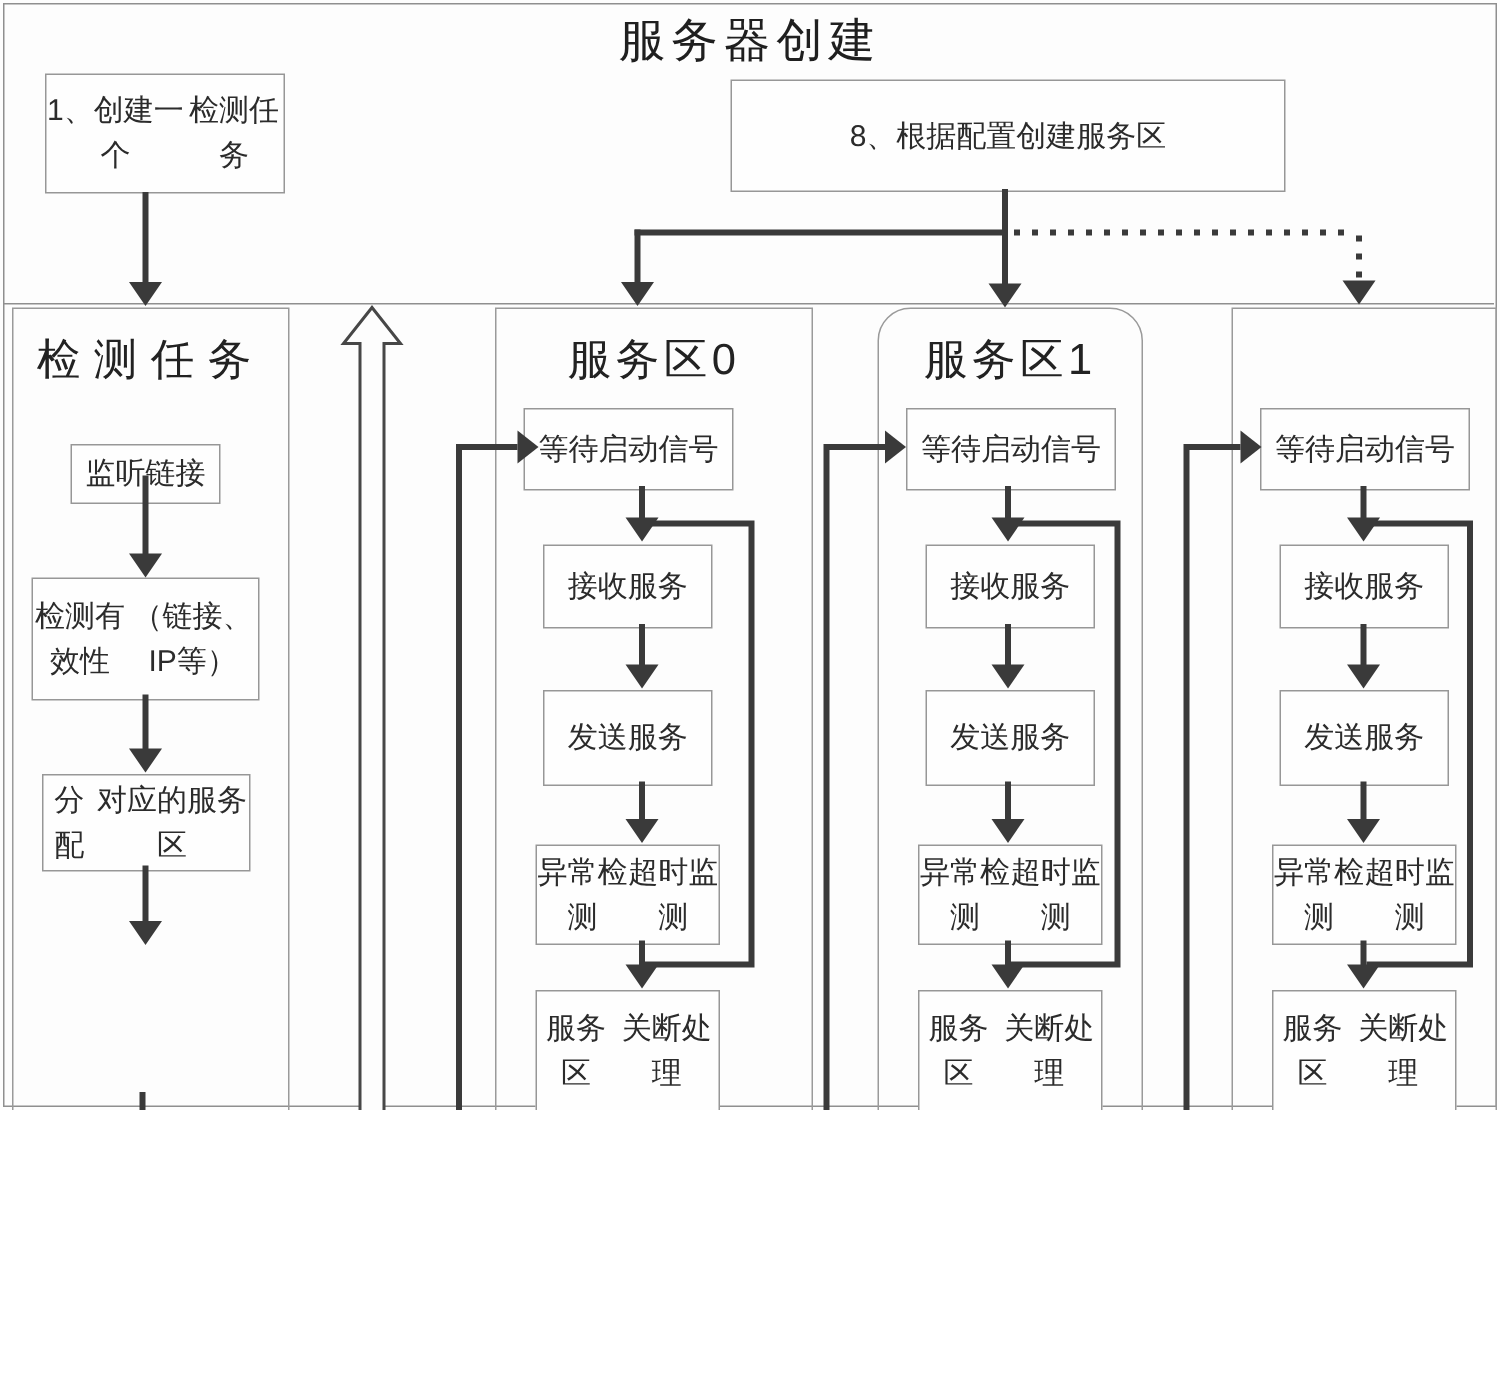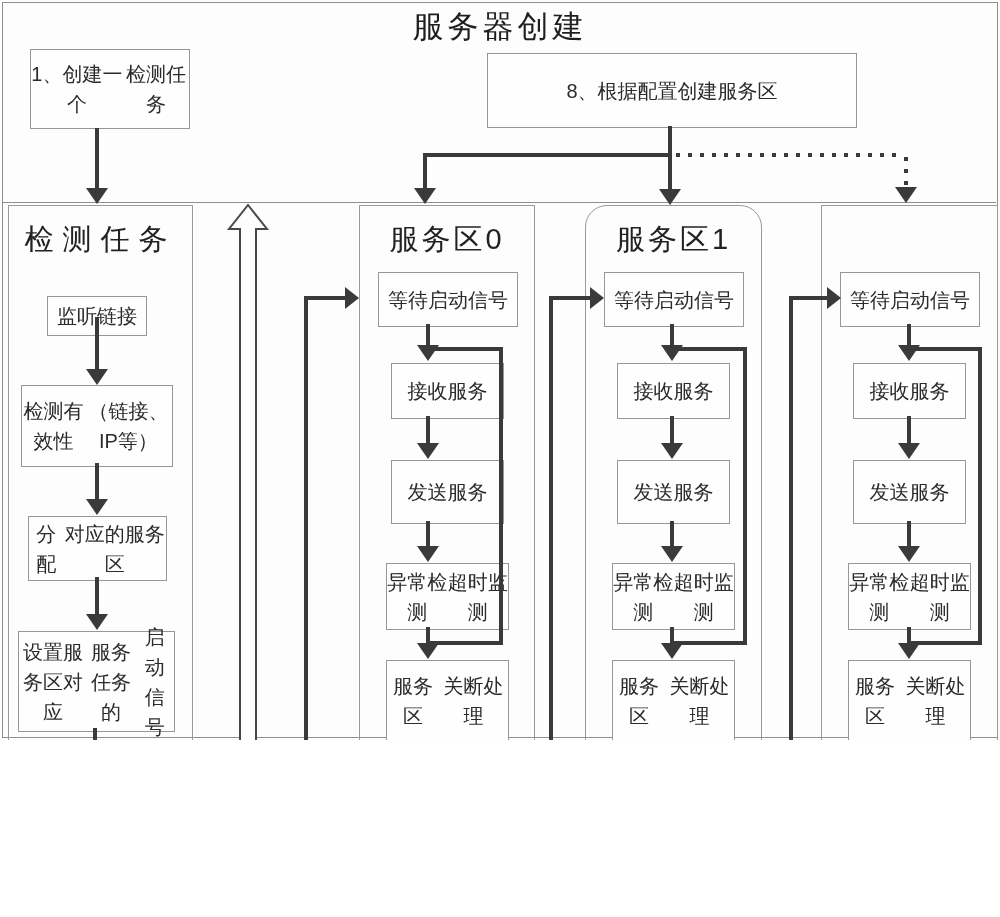--- a/index.html
+++ b/index.html
@@ -70,28 +70,23 @@
       <span>监听链接</span>
     </div>
     <div class="box" style="left:19px;top:310px;width:137px;height:63px;">
       <span>分配</span>
       <span>对应的服务区</span>
     </div>
     <div class="box" style="left:12px;top:179px;width:150px;height:80px;">
       <span>检测有效性</span>
       <span>（链接、IP等）</span>
     </div>
-    <div class="box" style="left:9px;top:425px;width:155px;height:99px;">
-      <span>设置服务区对应</span>
-      <span>服务任务的</span>
-      <span>启动信号</span>
-    </div>
-  </div>
-
-  <div class="col" style="left:359px;width:174px;">
+  </div>
+
+  <div class="col" style="left:330px;width:174px;padding-left:36px;">
     <div class="col-title">服务区0</div>
     <div class="box" style="left:18px;top:66px;width:138px;height:53px;">
       <span>等待启动信号</span>
     </div>
     <div class="box" style="left:31px;top:157px;width:111px;height:54px;">
       <span>接收服务</span>
     </div>
     <div class="box" style="left:31px;top:254px;width:111px;height:62px;">
       <span>发送服务</span>
     </div>

